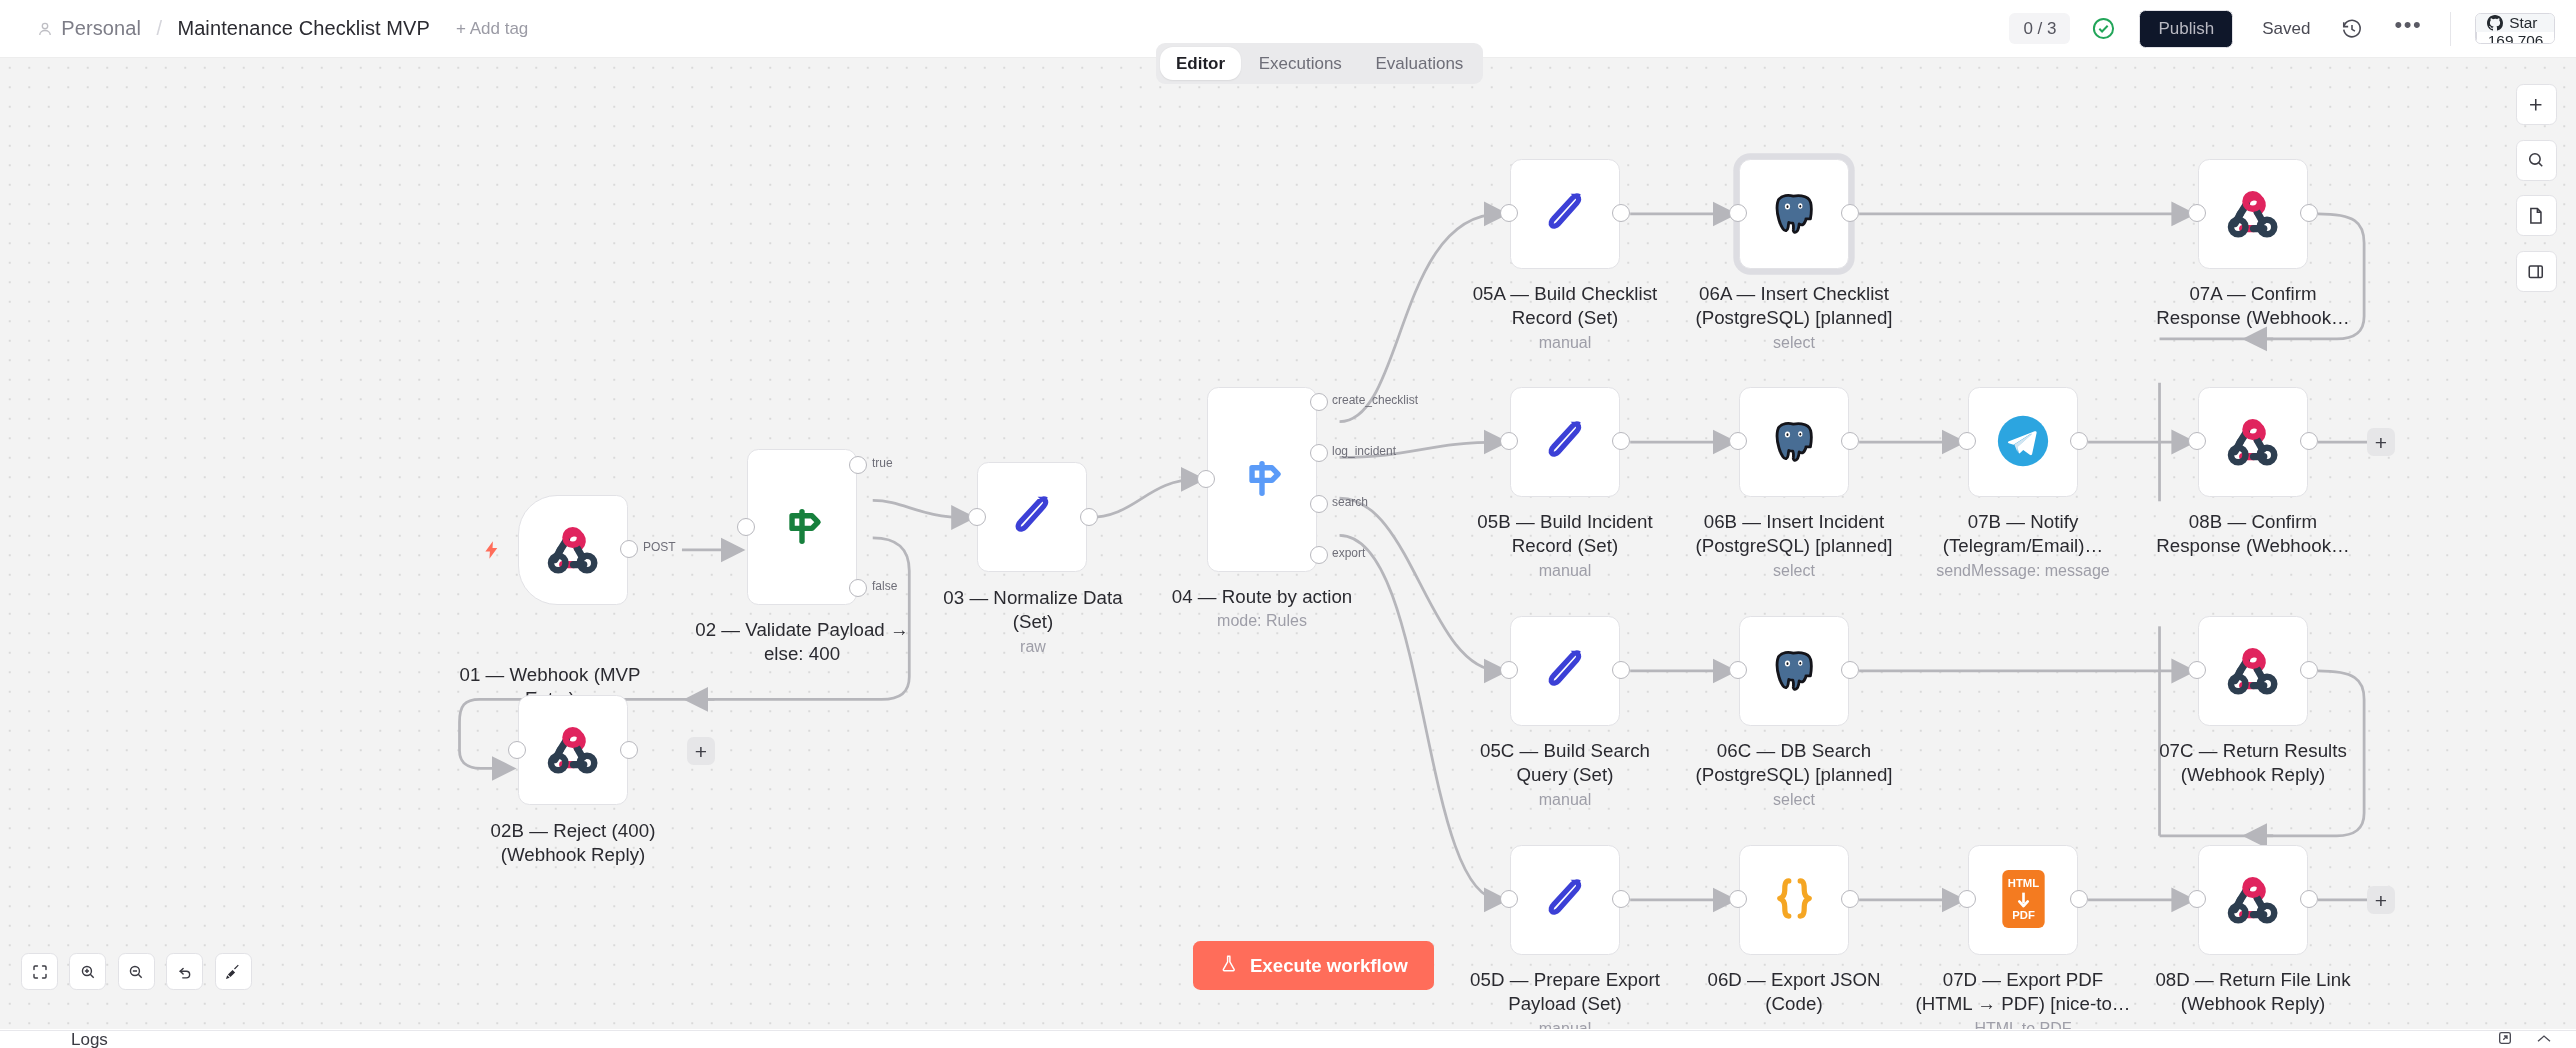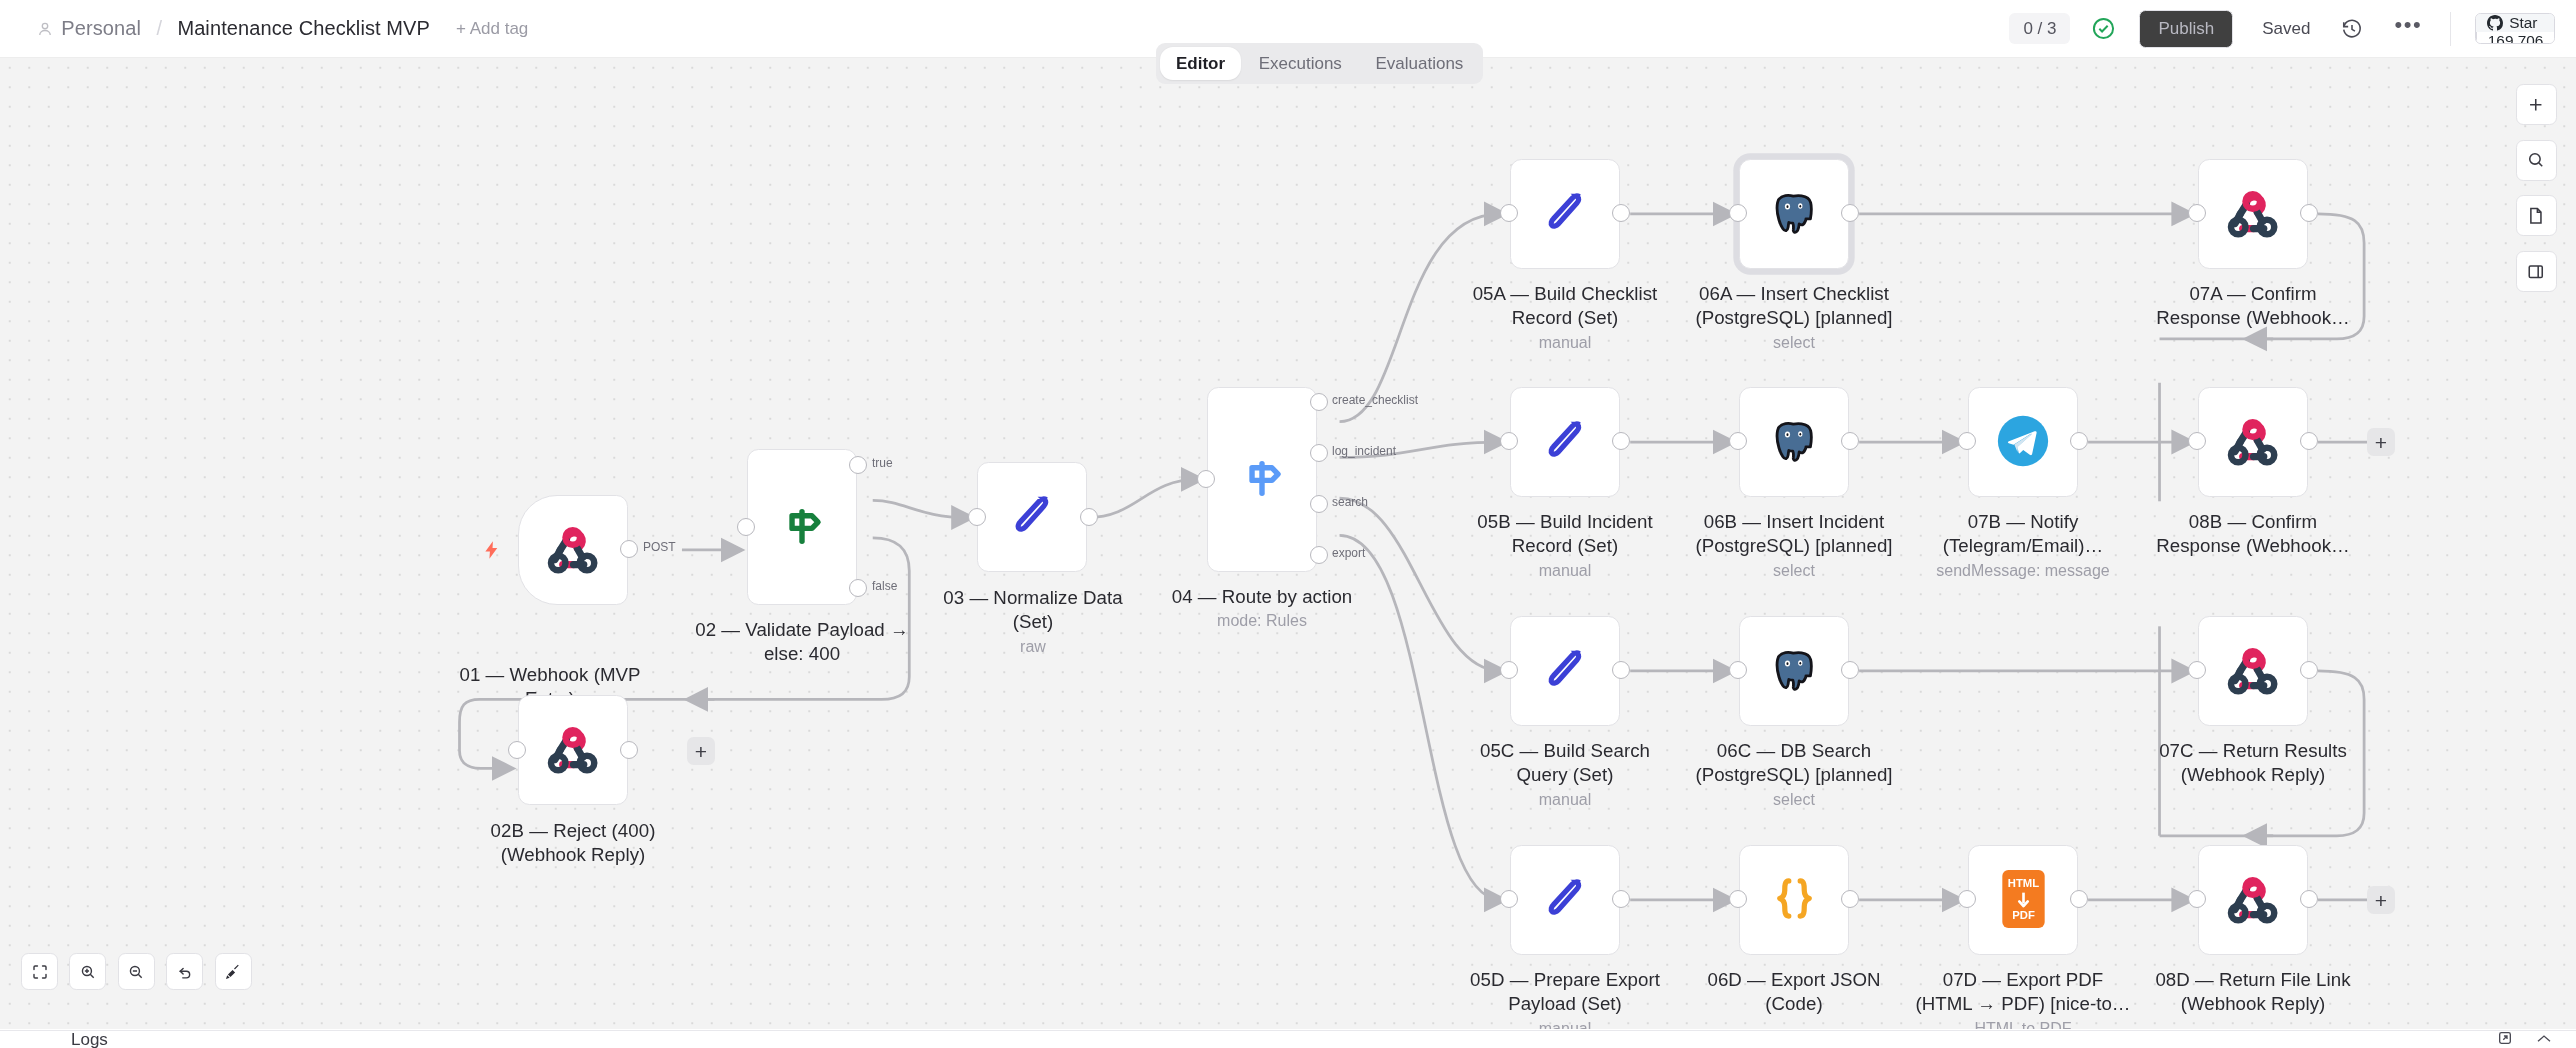--- a/index.html
+++ b/index.html
@@ -25,21 +25,21 @@
 
   .hdr-right { margin-left: auto; display: flex; align-items: center; padding-right: 21px; gap: 0; }
   .counter-pill {
     background: #F4F4F6; color: #54545E; font-size: 17px;
     padding: 5.7px 14px; border-radius: 5.7px;
   }
   .check-circle { width: 25px; height: 25px; margin-left: 21px; }
   .publish-btn {
     margin-left: 23px; font-size: 17px; color: #B9B9C2;
     border: 0.8px solid #E2E2E7; border-radius: 6.5px;
-    padding: 8px 18px; background: #404040;
+    padding: 8px 18px; background: #0f172a;
   }
   .saved-txt { margin-left: 29px; font-size: 17px; color: #4A4A54; }
   .hist-icon { margin-left: 31px; width: 22px; height: 22px; }
   .dots-btn { margin-left: 31px; font-size: 22px; color: #5A5A64; letter-spacing: 1.6px; line-height: 8px; padding-bottom: 8px; }
   .hdr-divider { width: 0.8px; height: 34px; background: #E6E6EA; margin-left: 28px; }
   .gh-wrap { margin-left: 24px; display: flex; align-items: stretch; border: 0.8px solid #D9D9E0; border-radius: 5.7px; overflow: hidden; height: 31px; flex-direction: column; }
   .gh-star { display: flex; align-items: center; gap: 6.5px; background: #F4F6F8; padding: 0 10.6px; font-size: 15.4px; color: #24292F; }
   .gh-count { display: flex; align-items: center; background: #fff; padding: 0 10.6px; font-size: 15.4px; color: #24292F; border-left: 0.8px solid #D9D9E0; }
 
   
@@ -618,20 +618,28 @@
             <path d="M5.6 11h8.2a4.4 4.4 0 0 1 0 8.8H9"></path>
           </svg>
       </div>
       <div class="tb-btn">
         <svg width="18" height="18" viewBox="0 0 24 24" fill="#2E2E36">
             <path d="M19.6 3.4l-1.1-1.1-5.1 5.1 1.1 1.1zM11.4 9.2l-6.2 6.2 3.4 3.4 6.2-6.2zM4.3 16.4L2.6 21.4l5-1.7z"></path>
           </svg>
       </div>
     </div>
 
+    <div class="exec-btn">
+      <span>
+        <svg width="19.5" height="21" viewBox="0 0 24 24" fill="none" stroke="#fff" stroke-width="1.8" stroke-linejoin="round">
+            <path d="M10 3h4M10.6 3v7L5.4 19.2A1.3 1.3 0 0 0 6.5 21h11a1.3 1.3 0 0 0 1.1-1.8L13.4 10V3"></path>
+          </svg>
+      </span>
+      <span>Execute workflow</span>
+    </div>
   </div>
 
   <div class="logs-bar">
     <span class="logs-label">Logs</span>
     <span class="logs-right">
       <span>
         <svg width="16" height="16" viewBox="0 0 24 24" fill="none" stroke="#4A4A54" stroke-width="2">
             <rect x="4" y="4" width="16" height="16" rx="2.6"></rect>
             <path d="M9.4 14.6L15 9M10.4 9H15v4.6"></path>
           </svg>

